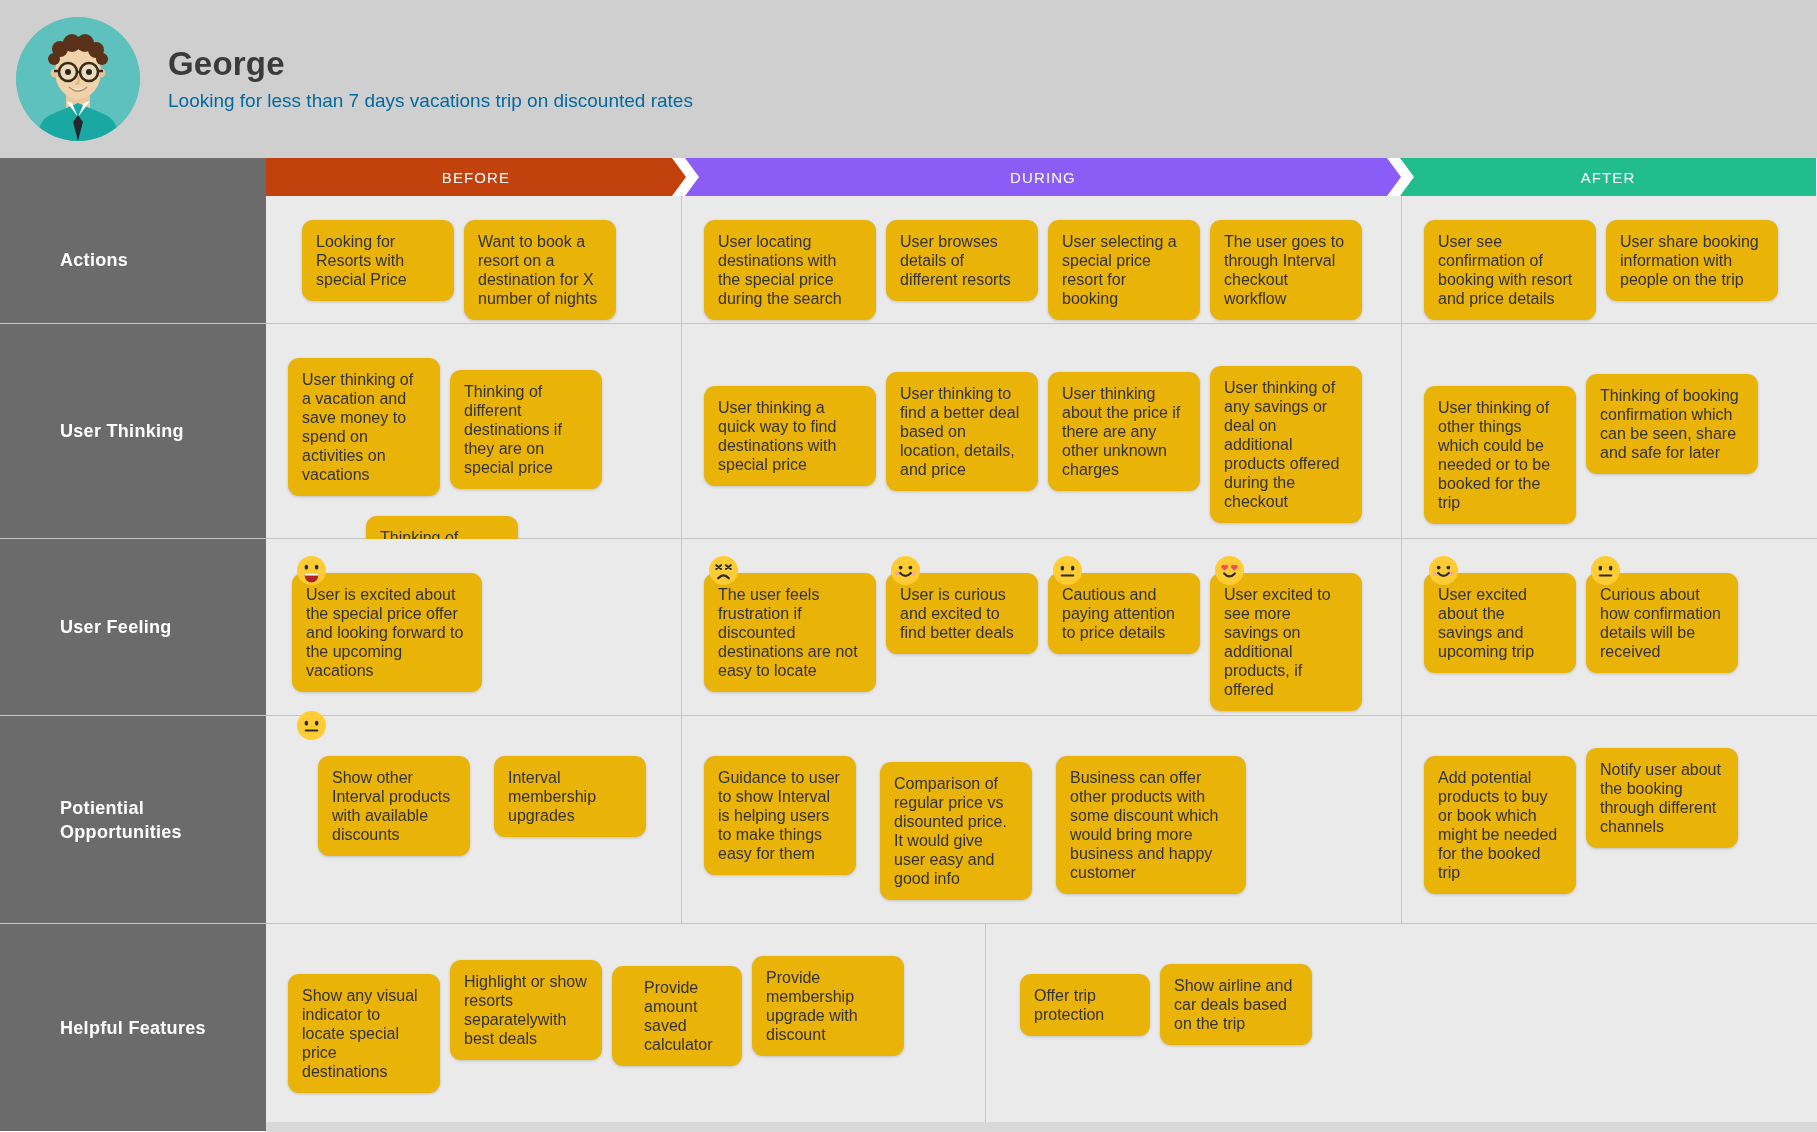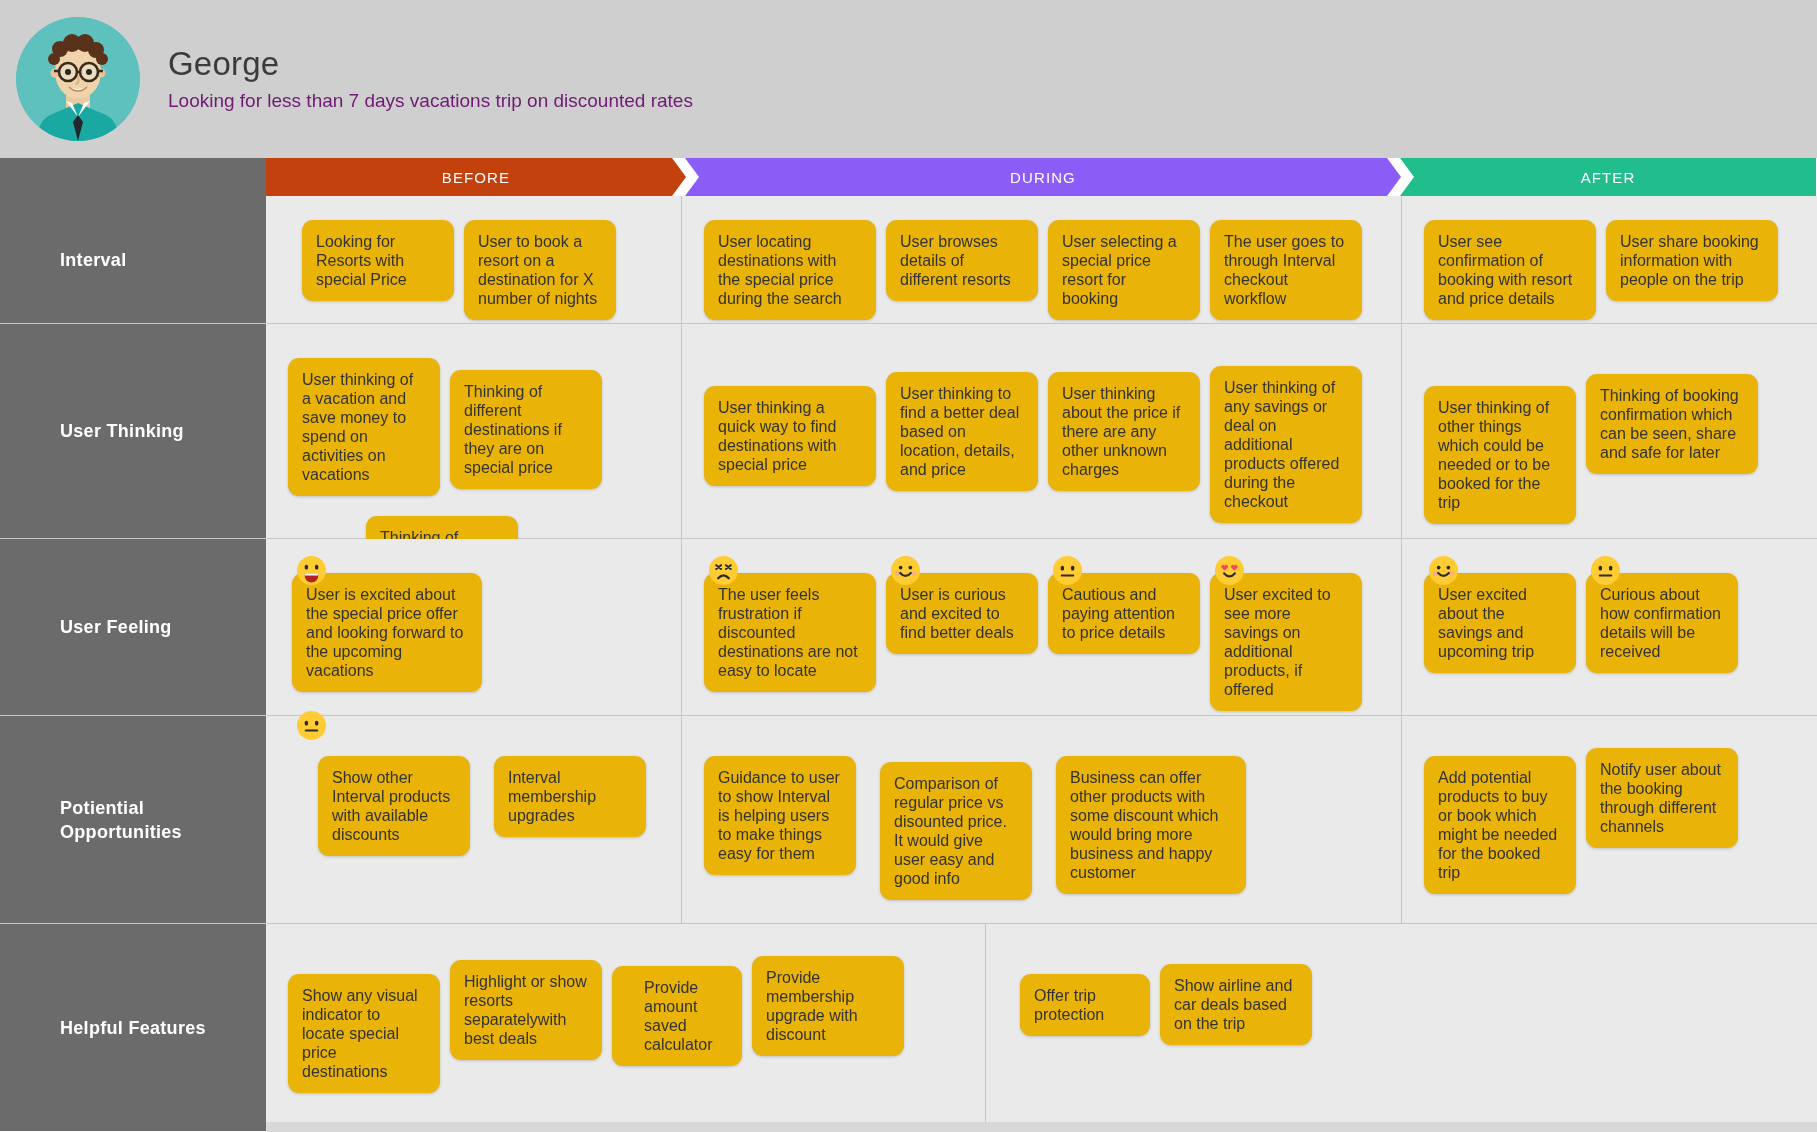--- a/index.html
+++ b/index.html
@@ -32,28 +32,28 @@
     border-radius: 50%;
     background: #5fc1bd;
     overflow: hidden;
     position: relative;
     flex: 0 0 auto;
   }
   .avatar-wrap svg { display:block; width:124px; height:124px; }
   .persona-text { margin-left: 28px; }
   .persona-name {
     font-size: 33px;
-    font-weight: normal;
+    font-weight: bold;
     color: #3b3b3b;
     line-height: 40px;
     letter-spacing: .2px;
   }
   .persona-sub {
     font-size: 19px;
-    color: #701a75;
+    color: #0369a1;
     line-height: 26px;
     margin-top: 4px;
   }
 
   
   .phase-row {
     position: absolute;
     left: 0; top: 158px;
     width: 1817px; height: 38px;
     display: flex;
@@ -236,25 +236,25 @@
   <div class="phase-row">
     <div class="phase-gutter"></div>
     <div class="phase phase-before">BEFORE</div>
     <div class="phase phase-during">DURING</div>
     <div class="phase phase-after">AFTER</div>
   </div>
 
   <div class="body-grid">
 
     <div class="row" style="height:128px;">
-      <div class="row-label">Interval</div>
+      <div class="row-label">Actions</div>
       <div class="row-cells">
         <div class="cell cell-before" style="padding-left:36px;">
           <div class="card w-md">Looking for Resorts with special Price</div>
-          <div class="card w-md">User to book a resort on a destination for X number of nights</div>
+          <div class="card w-md">Want to book a resort on a destination for X number of nights</div>
         </div>
         <div class="cell cell-during">
           <div class="card w-lg">User locating destinations with the special price during the search</div>
           <div class="card w-md">User browses details of different resorts</div>
           <div class="card w-md">User selecting a special price resort for booking</div>
           <div class="card w-md">The user goes to through Interval checkout workflow</div>
         </div>
         <div class="cell cell-after">
           <div class="card w-lg">User see confirmation of booking with resort and price details</div>
           <div class="card w-lg">User share booking information with people on the trip</div>

